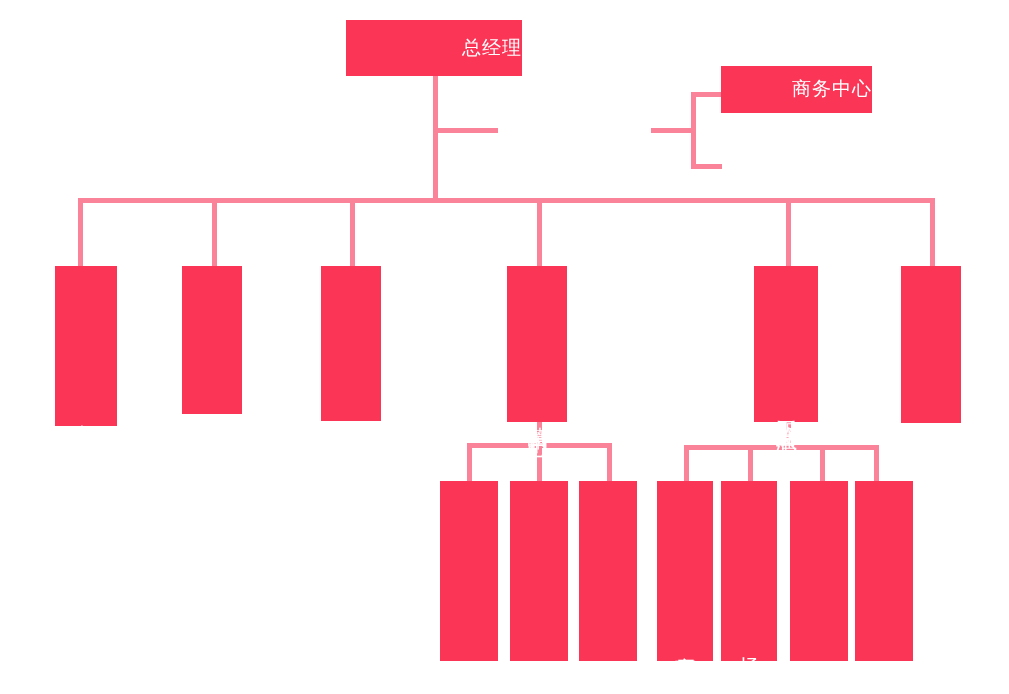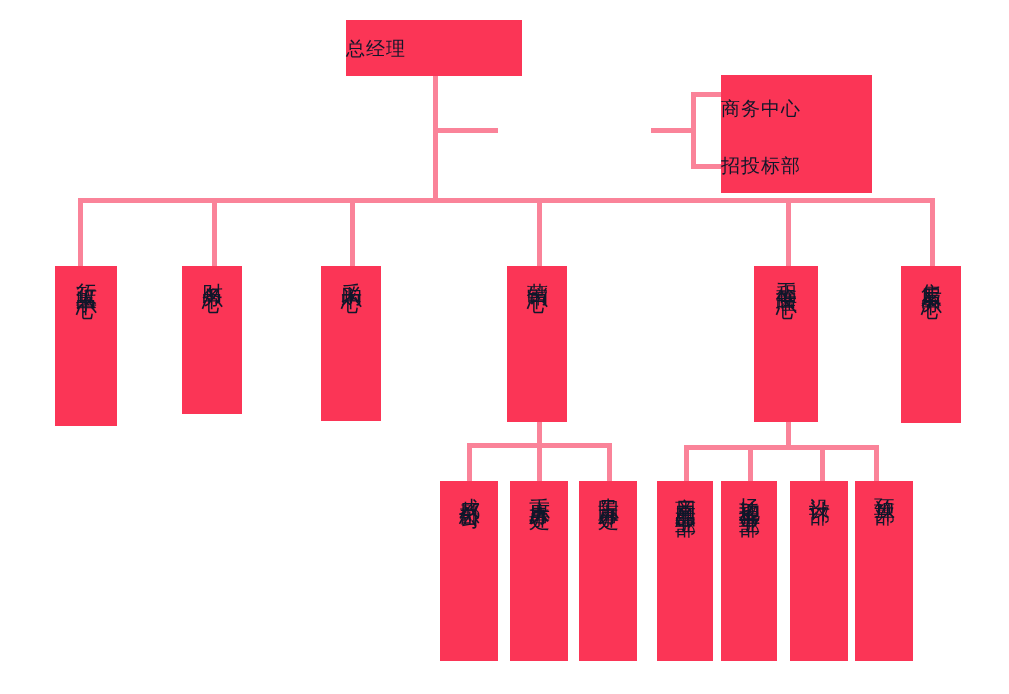--- a/index.html
+++ b/index.html
@@ -15,28 +15,29 @@
     position: relative;
     width: 1009px;
     height: 694px;
     background: #ffffff;
   }
 
   
   .node {
     position: absolute;
     background: #fb3556;
-    color: #0f172a;
+    color: #ffffff;
     display: flex;
     align-items: center;
-    justify-content: flex-start;
+    justify-content: flex-end;
     text-align: center;
     z-index: 5;
     line-height: 1.18;
     letter-spacing: 1px;
+    font-family: Liberation Serif, serif;
   }
   .node.horiz {
     font-size: 19px;
     writing-mode: horizontal-tb;
   }
   .node.vert {
     writing-mode: vertical-rl;
     text-orientation: upright;
     font-size: 21px;
     letter-spacing: 3px;
@@ -92,27 +93,24 @@
   <div class="conn v" style="left:684px; top:445px; height:38px;"></div>
   <div class="conn v" style="left:748px; top:445px; height:38px;"></div>
   <div class="conn v" style="left:820px; top:445px; height:38px;"></div>
   <div class="conn v" style="left:874px; top:445px; height:38px;"></div>
 
   <div class="node horiz" style="left:346px; top:20px; width:176px; height:56px;">
     <span class="lbl">总经理</span>
   </div>
 
 
-  <div class="node horiz" style="left:721px; top:66px; width:151px; height:67px;margin-top:9px;">
+  <div class="node horiz" style="left:721px; top:66px; width:151px; height:47px;">
     <span class="lbl">商务中心</span>
   </div>
 
-  <div class="node horiz" style="left:721px; top:138px; width:151px; height:55px;">
-    <span class="lbl">招投标部</span>
-  </div>
 
   <div class="node vert" style="left:55px; top:266px; width:62px; height:160px;">
     <span class="lbl">行政人事中心</span>
   </div>
 
   <div class="node vert" style="left:182px; top:266px; width:60px; height:148px;">
     <span class="lbl">财务中心</span>
   </div>
 
   <div class="node vert" style="left:321px; top:266px; width:60px; height:155px;">

